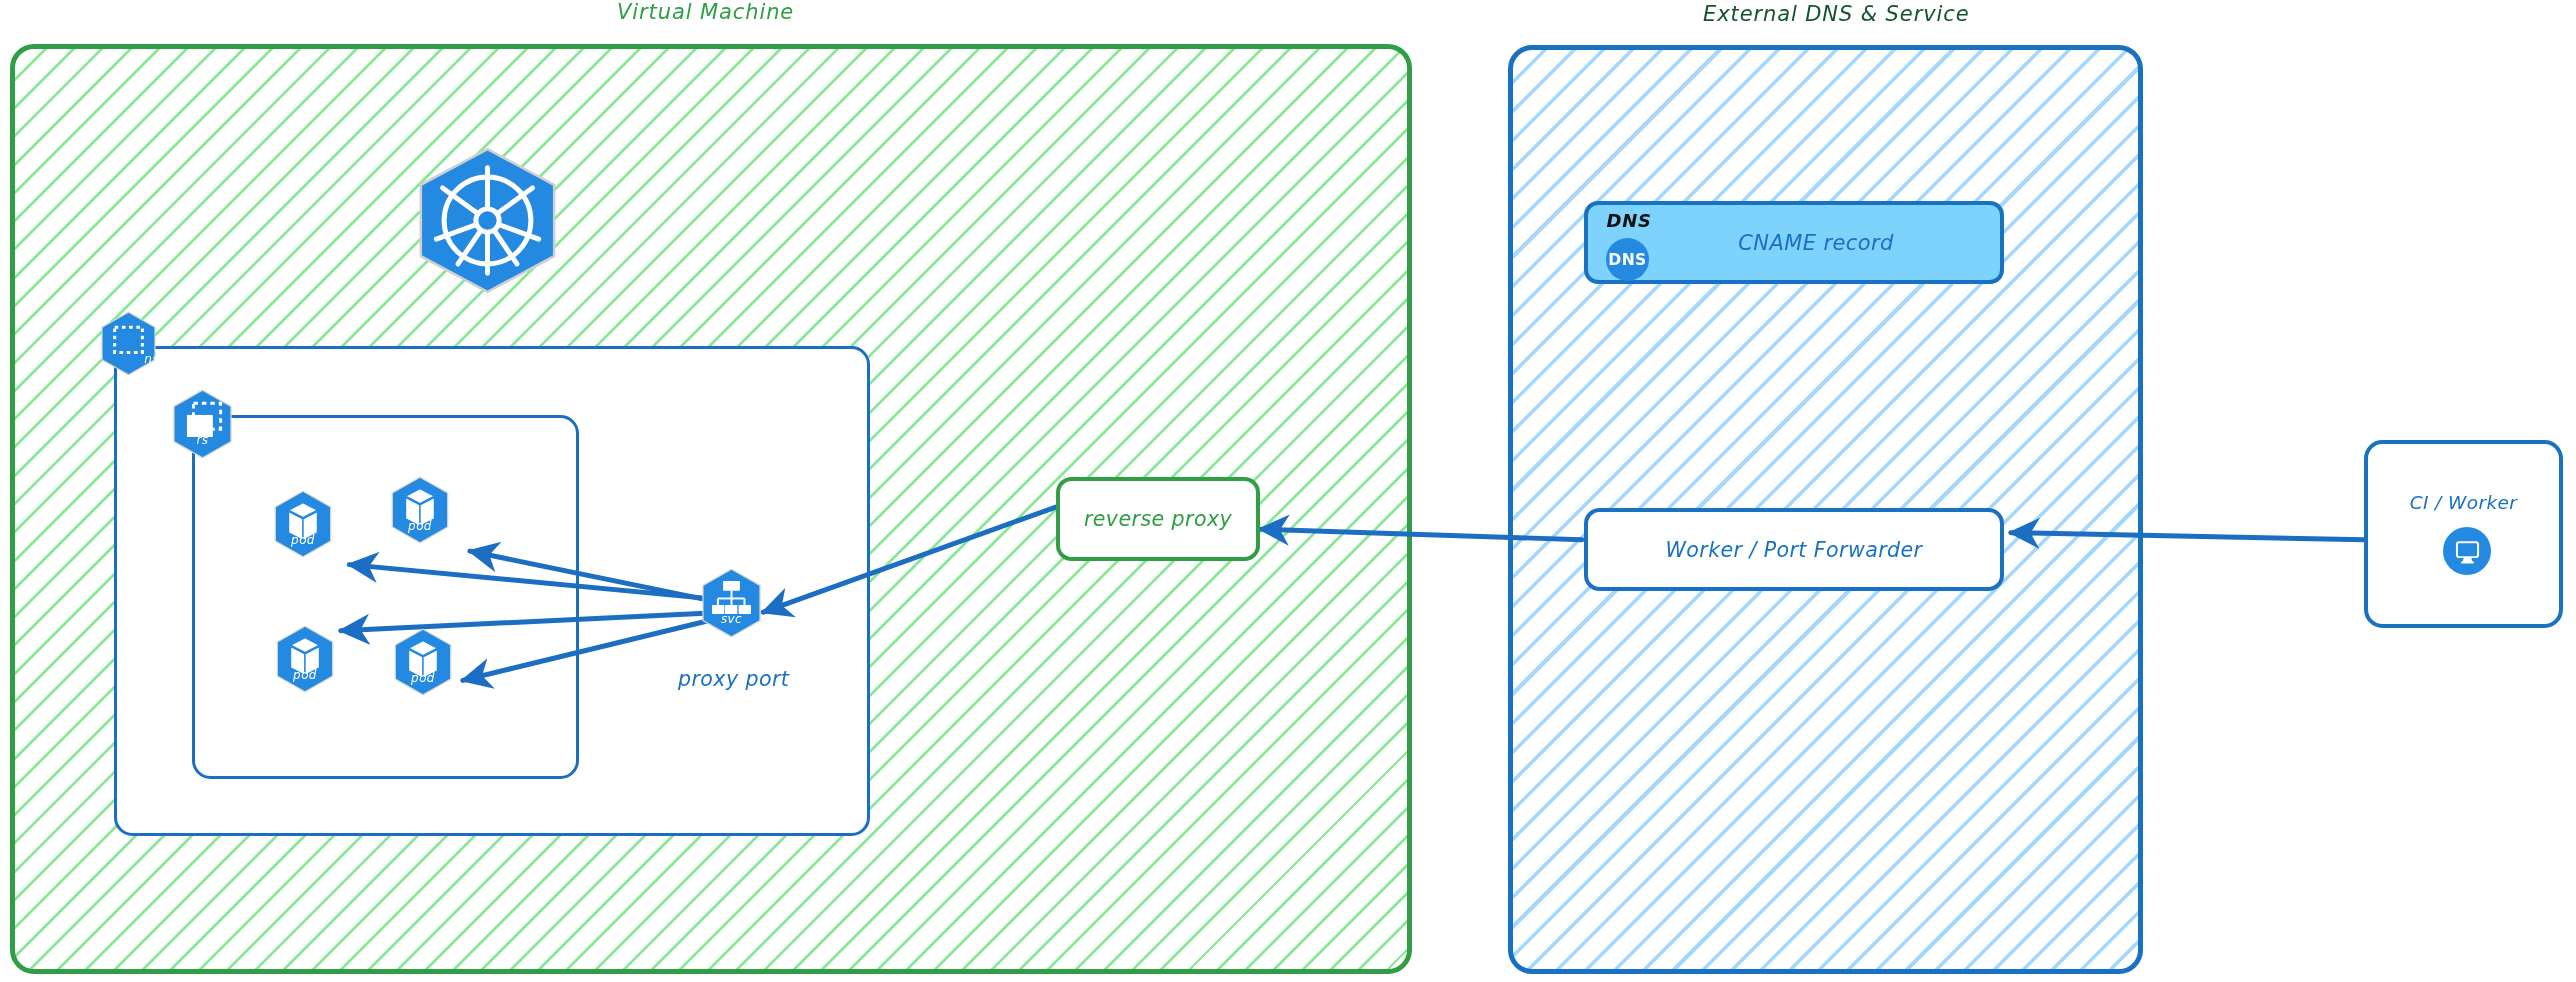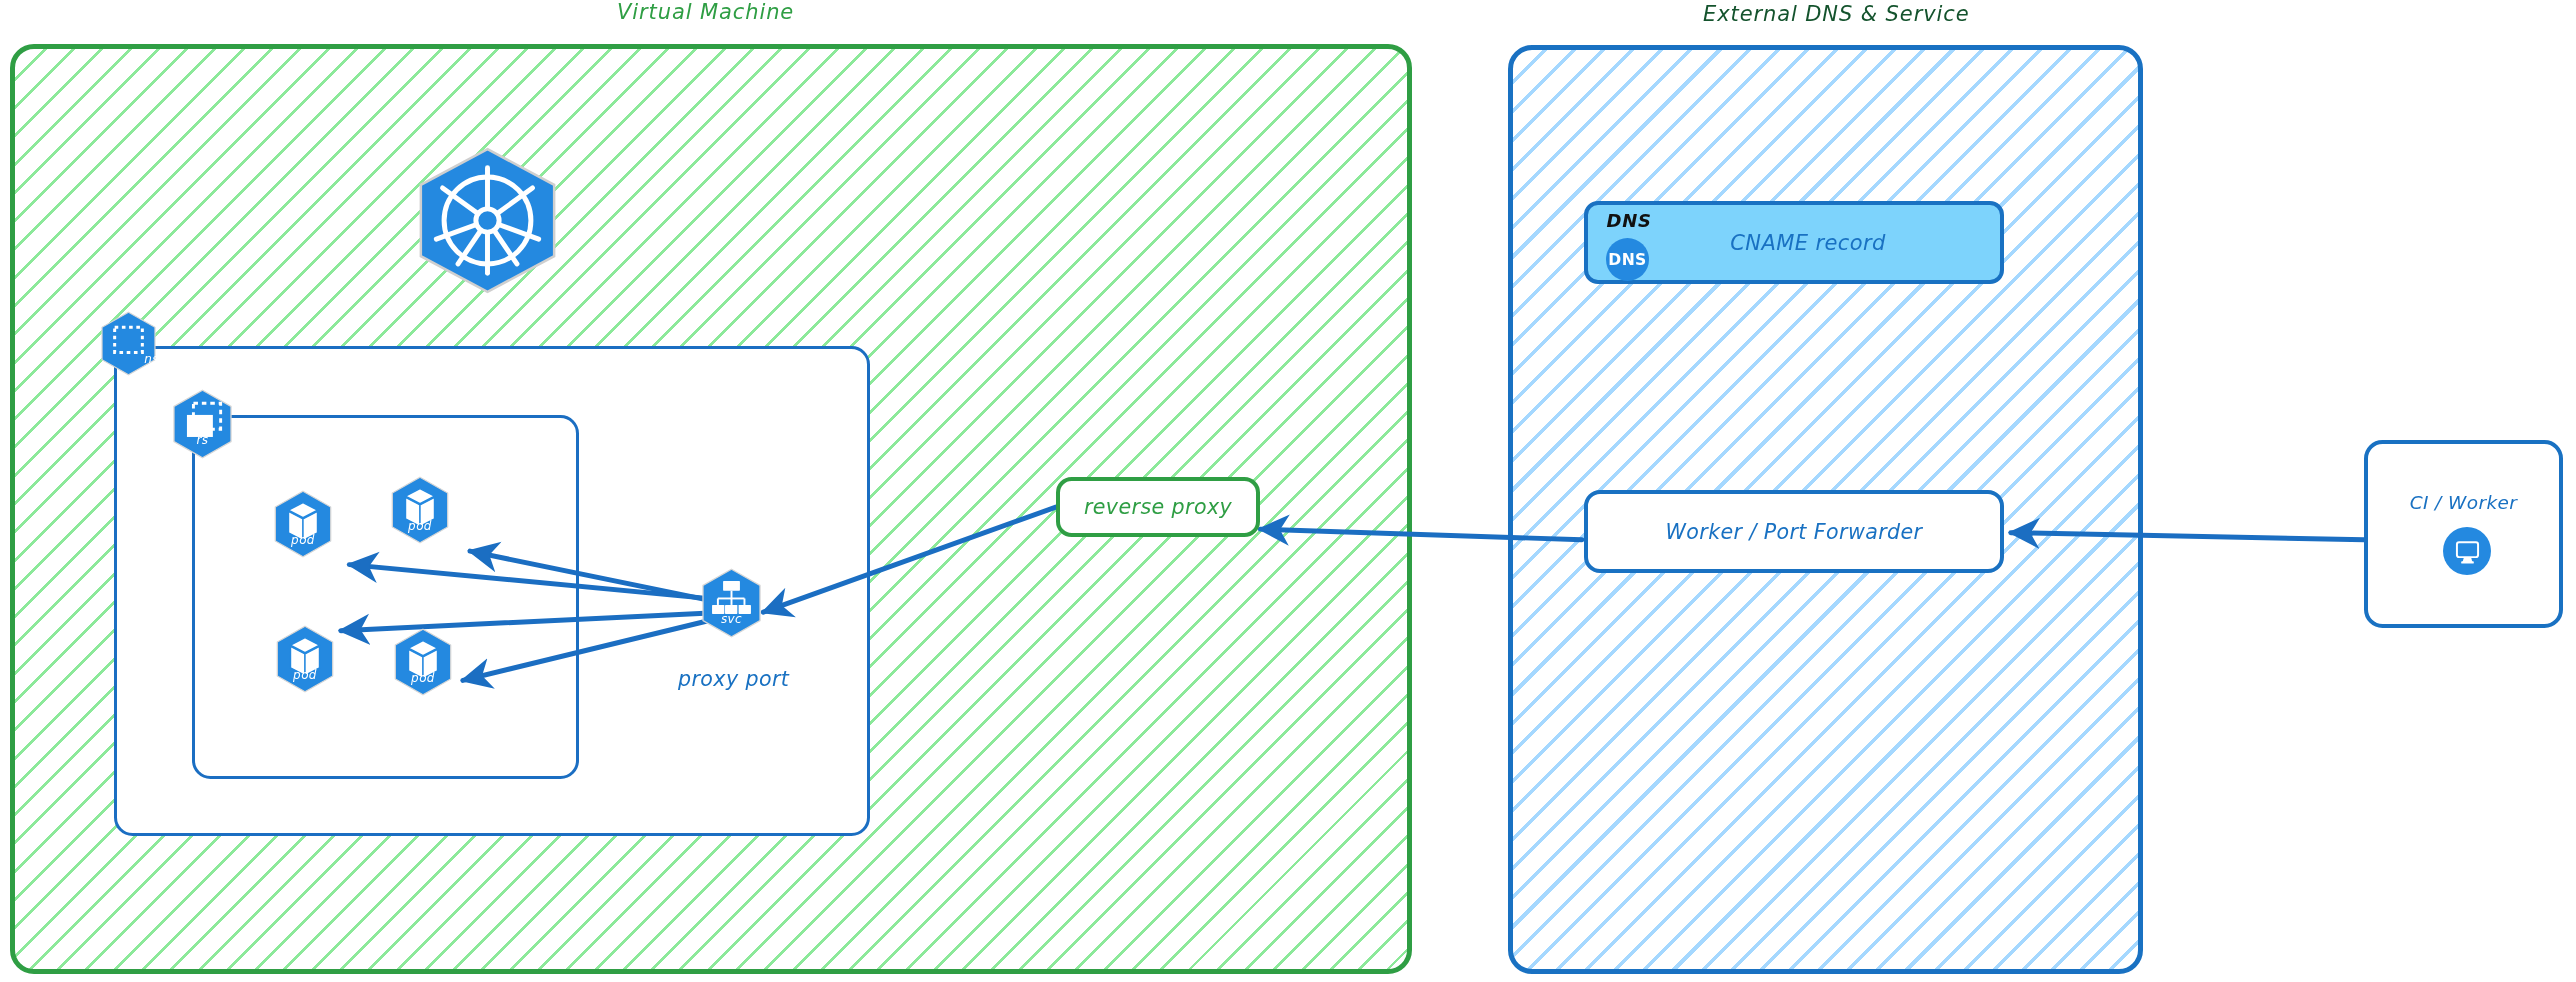--- a/index.html
+++ b/index.html
@@ -95,21 +95,21 @@
   }
   #dns-badge {
     position: absolute; left: 18px; top: 33px;
     width: 43px; height: 43px; border-radius: 50%;
     background: #2489e0; color: #fff;
     display: flex; align-items: center; justify-content: center;
     font-size: 15.6px; font-weight: 700; letter-spacing: 0.4px;
     font-family: "DejaVu Sans", sans-serif;
   }
   #dns-text {
-    position: absolute; left: 0; top: 0; width: 100%; height: 100%;
+    position: absolute; left: 8px; top: 0; width: 100%; height: 100%;
     display: flex; align-items: center; justify-content: center;
     font-size: 21px; font-style: italic; color: #1971c2;
     letter-spacing: 0.4px; font-family: "DejaVu Sans", sans-serif;
     padding-left: 28px;
   }
 
   
   #ci-box {
     left: 2364px; top: 440px; width: 199px; height: 188px;
     border: 4.3px solid #1971c2; border-radius: 18.5px; background: #fff;
@@ -280,31 +280,31 @@
         <line x1="29" y1="47" x2="29" y2="57"></line>
         <line x1="50" y1="47" x2="50" y2="57"></line>
         <line x1="70" y1="47" x2="70" y2="57"></line>
       </g>
     </svg>
     <span class="hex-caption" style="top:44px;">svc</span>
   </div>
 
   <div class="free-text" style="left:678px; top:667px;">proxy port</div>
 
-  <div class="node node-green" style="left:1056px; top:477px; width:204px; height:60px;">
+  <div class="node node-green" style="left:1056px; top:477px; width:204px; height:84px;">
     <span class="node-label lbl-green">reverse proxy</span>
   </div>
 
   <div id="dns-card">
     <span id="dns-kind">DNS</span>
     <span id="dns-badge">DNS</span>
     <span id="dns-text">CNAME record</span>
   </div>
 
-  <div class="node node-blue" style="left:1584px; top:490px; width:420px; height:83px;border-radius:16px;">
+  <div class="node node-blue" style="left:1584px; top:508px; width:420px; height:83px;">
     <span class="node-label lbl-blue">Worker / Port Forwarder</span>
   </div>
 
   <div id="ci-box">
     <span id="ci-label">CI / Worker</span>
     <span id="ci-icon">
       <svg width="31" height="31" viewBox="0 0 44 44">
         <rect x="7" y="9" width="30" height="21" rx="3" fill="none" stroke="#ffffff" stroke-width="2.8"></rect>
         <path d="M 17 30 L 15 37 L 29 37 L 27 30 Z" fill="#ffffff"></path>
         <rect x="13" y="36" width="18" height="3" rx="1.2" fill="#ffffff"></rect>

